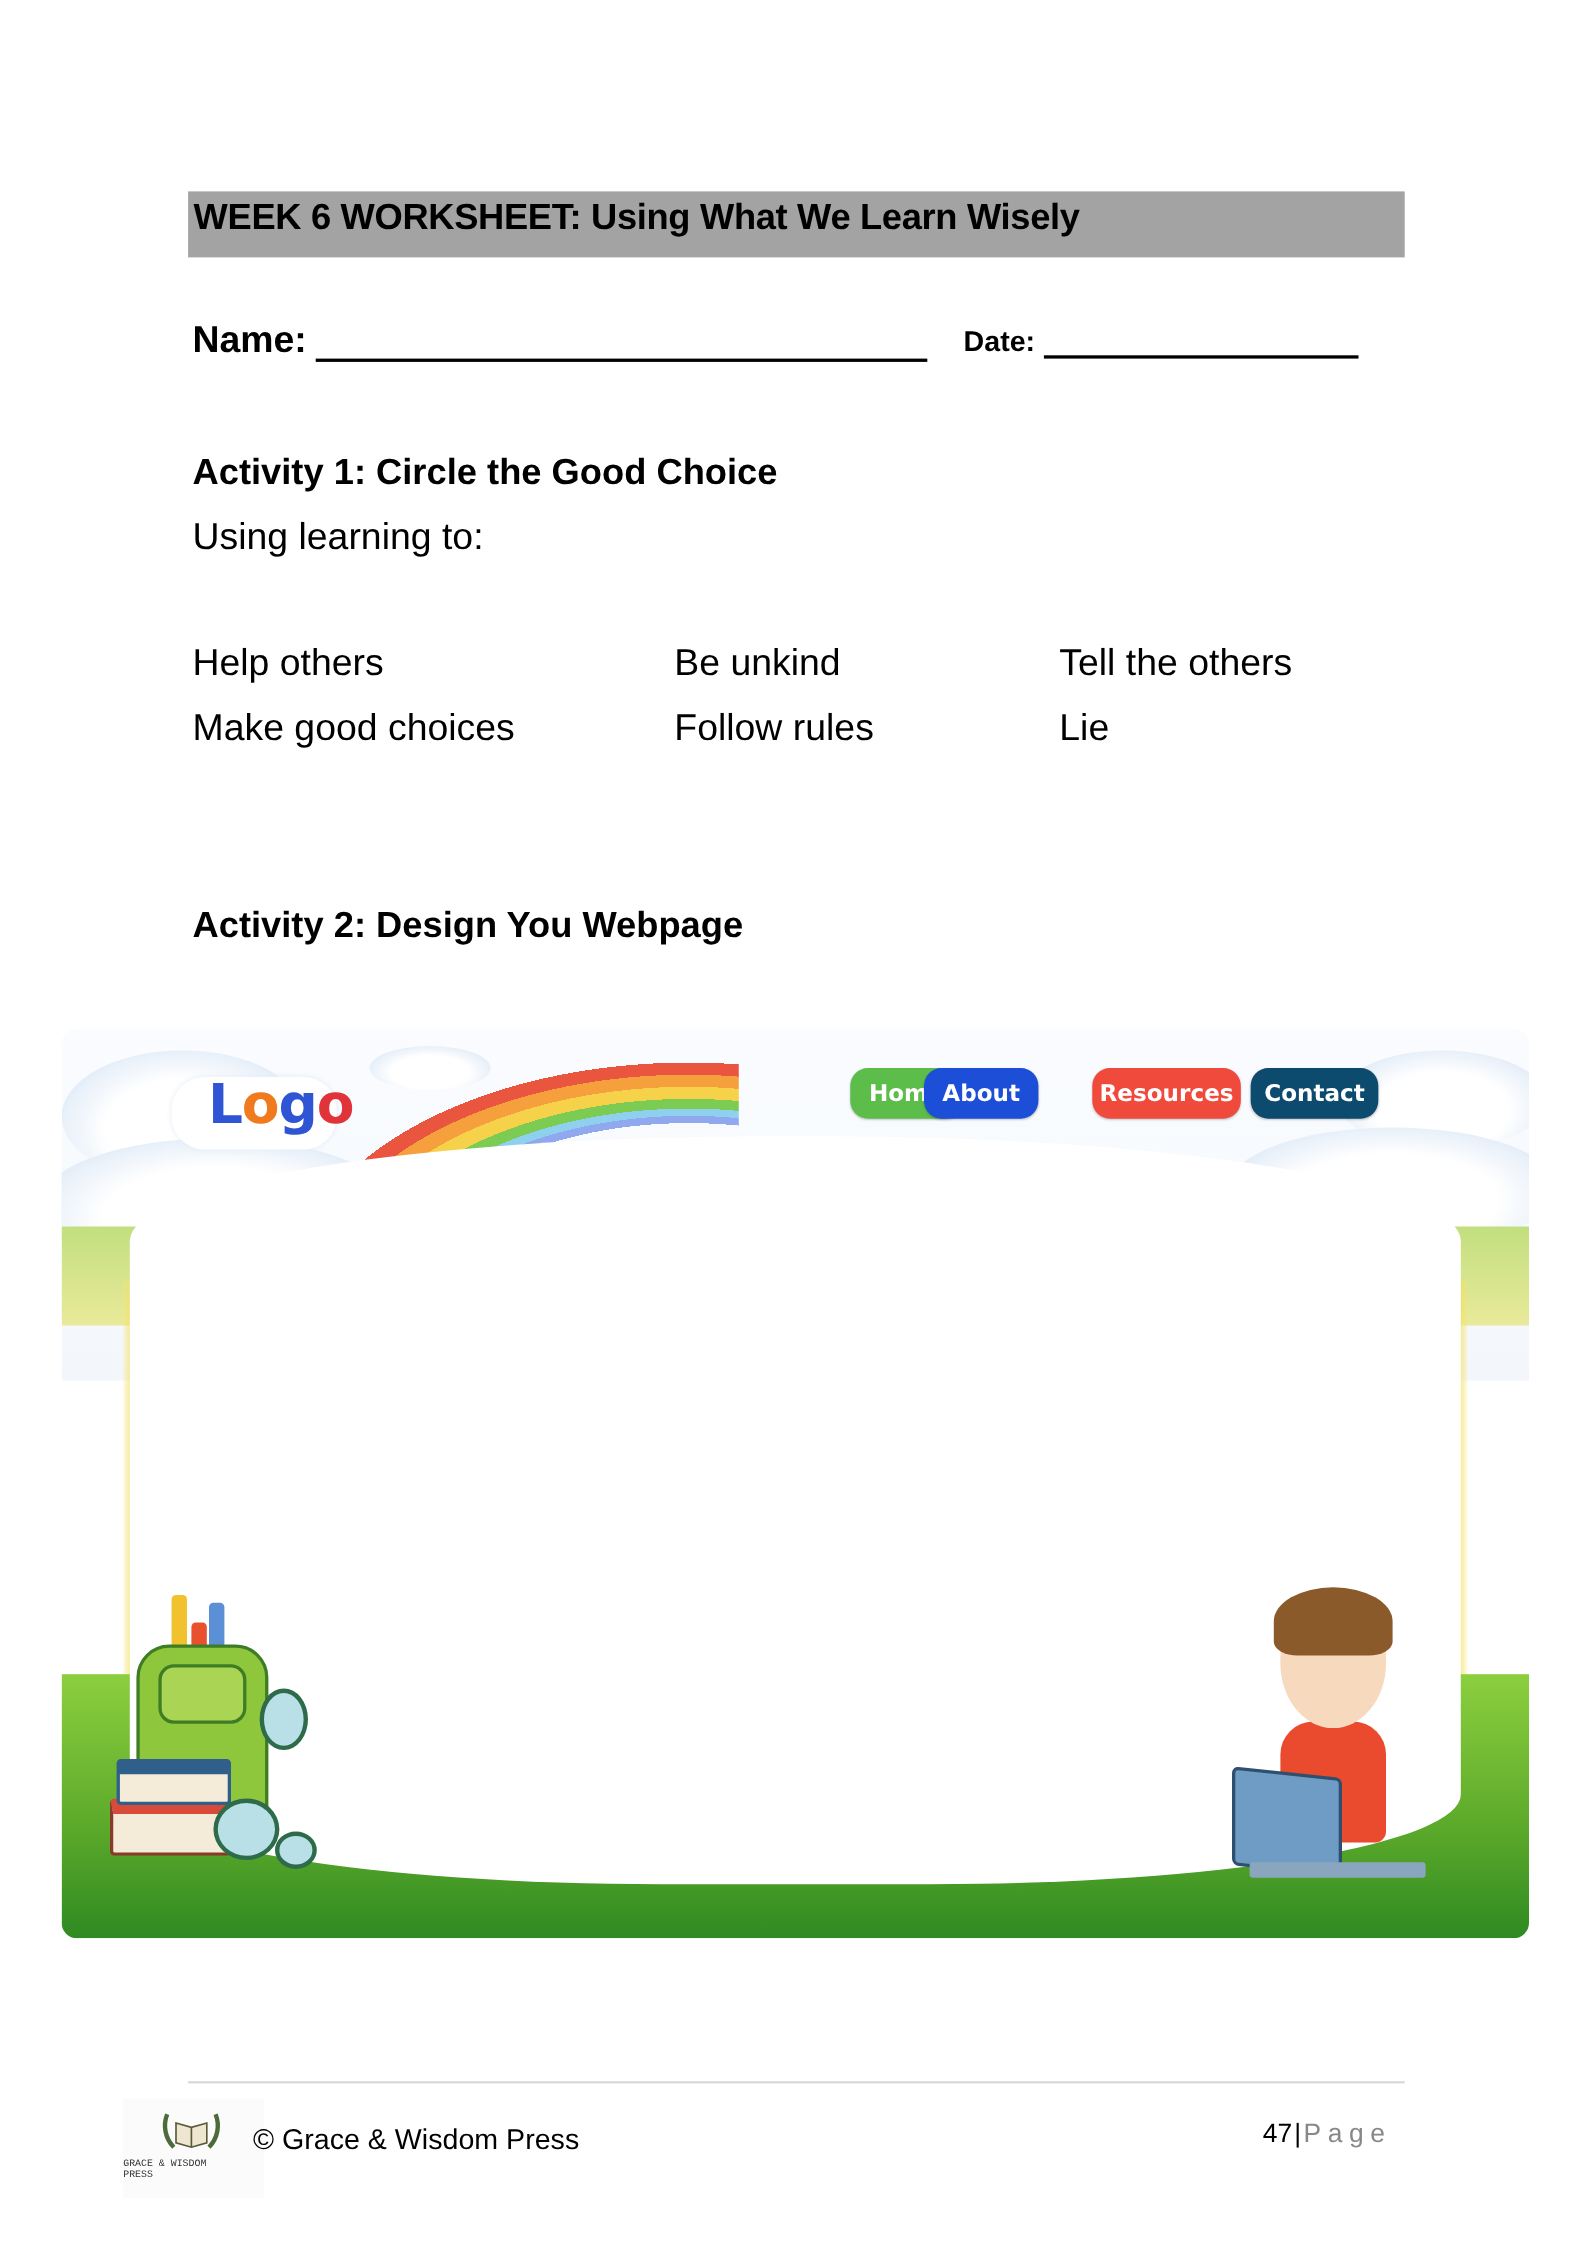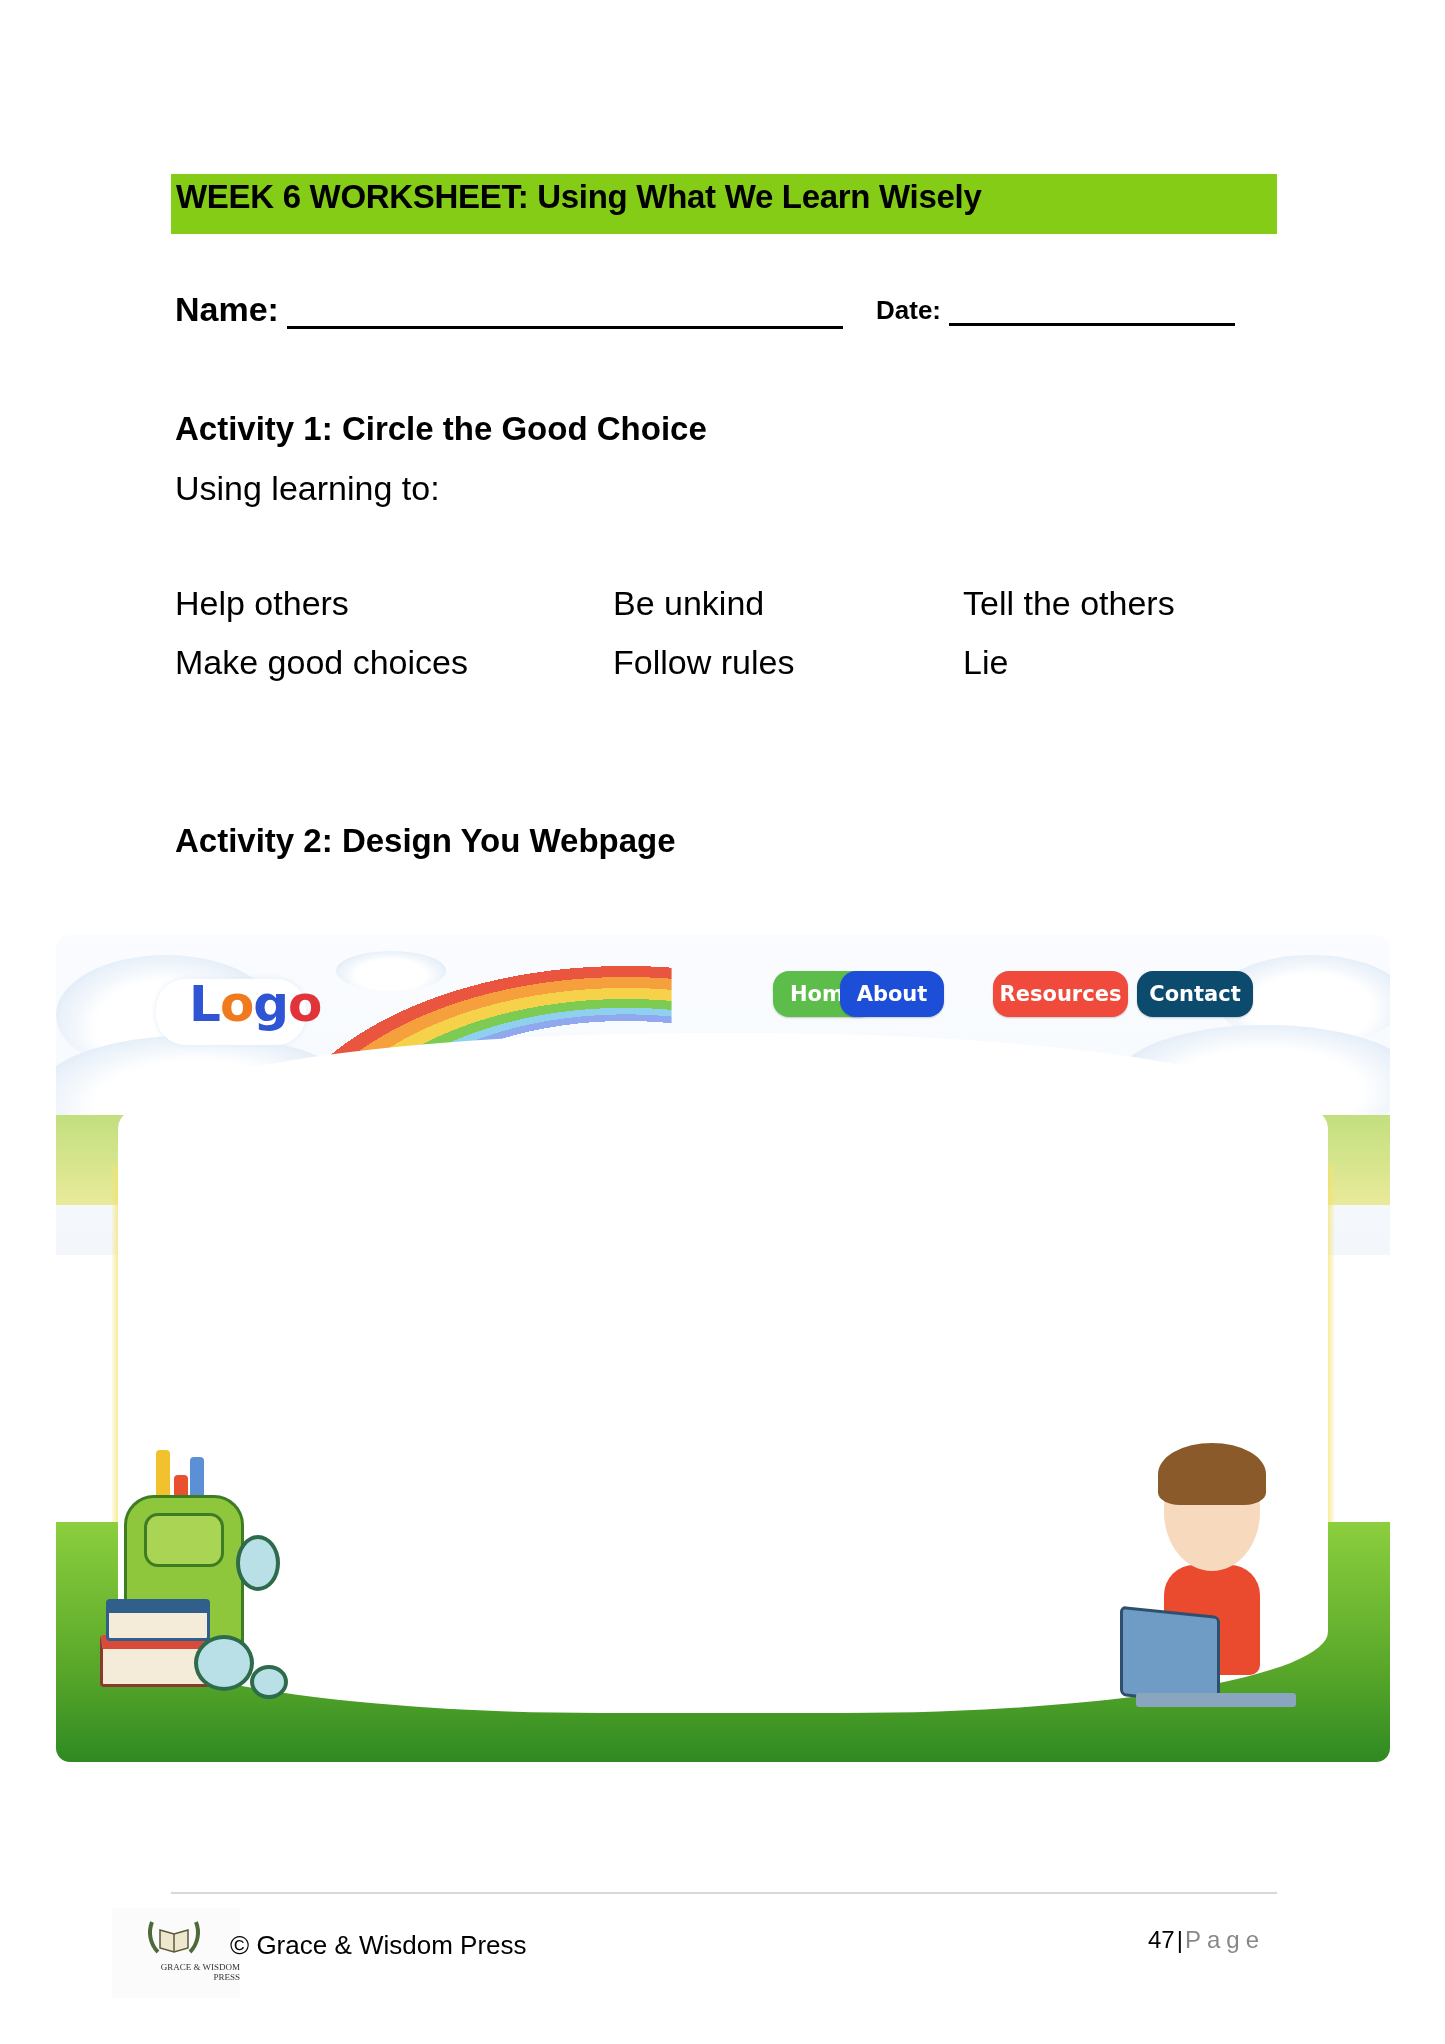--- a/index.html
+++ b/index.html
@@ -1,21 +1,21 @@
 <!DOCTYPE html>
 <html><head>
 <meta charset="utf-8">
 <style>
   * { box-sizing: border-box; margin: 0; padding: 0; }
   html, body { width: 1445px; height: 2044px; background: #ffffff; overflow: hidden; }
   body { position: relative; font-family: "Liberation Sans", sans-serif; color: #000; }
 
   .title-band {
     position: absolute; left: 171px; top: 174px; width: 1106px; height: 60px;
-    background: #84cc16;
+    background: #a3a3a3;
   }
   .title-band span {
     position: absolute; left: 5px; top: 4px;
     font-weight: bold; font-size: 33px; letter-spacing: -0.3px; white-space: nowrap;
   }
 
   .name-row { position: absolute; top: 290px; left: 175px; font-size: 34px; font-weight: bold; white-space: nowrap; }
   .name-row .line { display: inline-block; border-bottom: 3px solid #000; height: 36px; vertical-align: bottom; margin-left: 8px; }
   .date-row { position: absolute; top: 290px; left: 876px; font-size: 26px; font-weight: bold; white-space: nowrap; }
   .date-row .line { display: inline-block; border-bottom: 3px solid #000; height: 36px; vertical-align: bottom; margin-left: 8px; }
@@ -97,21 +97,21 @@
   .laptop { position: absolute; left: 1064px; top: 676px; width: 100px; height: 90px; background: #6e9cc4; border: 3px solid #2f4f6e; border-radius: 6px; transform: skewY(6deg); }
   .laptop-base { position: absolute; left: 1080px; top: 758px; width: 160px; height: 14px; background: #8aa6bf; border-radius: 3px; }
 
   
   .footer-rule { position: absolute; left: 171px; top: 1892px; width: 1106px; height: 2px; background: #d8d8d8; }
   .page-num { position: absolute; right: 180px; top: 1898px; font-size: 24px; color: #000; white-space: nowrap; margin-top: 28px; }
   .page-num .sep { margin: 0 2px; }
   .page-num .page-word { color: #888; letter-spacing: 6px; }
   .footer-logo { position: absolute; left: 112px; top: 1908px; width: 128px; height: 90px; background: #fbfbfb; }
   .footer-logo .book-glyph { position: absolute; left: 34px; top: 10px; width: 56px; height: 40px; }
-  .footer-logo .press { position: absolute; left: 0; top: 54px; width: 128px; text-align: right; font-family: Liberation Serif, serif; font-size: 9px; color: #333; }
+  .footer-logo .press { position: absolute; left: 0; top: 54px; width: 128px; text-align: left; font-family: Liberation Mono, monospace; font-size: 9px; color: #333; }
   .copyright { position: absolute; left: 230px; top: 1930px; font-size: 26px; color: #000; white-space: nowrap; }
 </style>
 </head>
 <body>
 
 <div class="title-band">
   <span>WEEK 6 WORKSHEET: Using What We Learn Wisely</span>
 </div>
 
 <div class="name-row">

